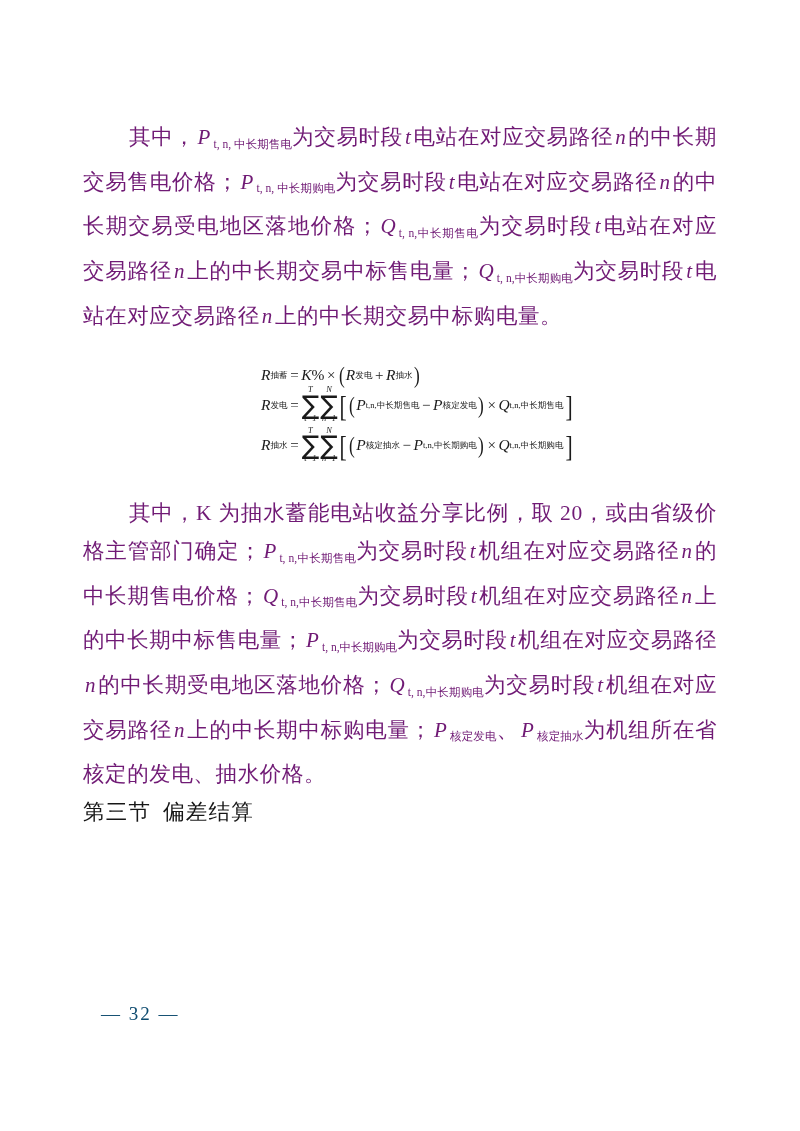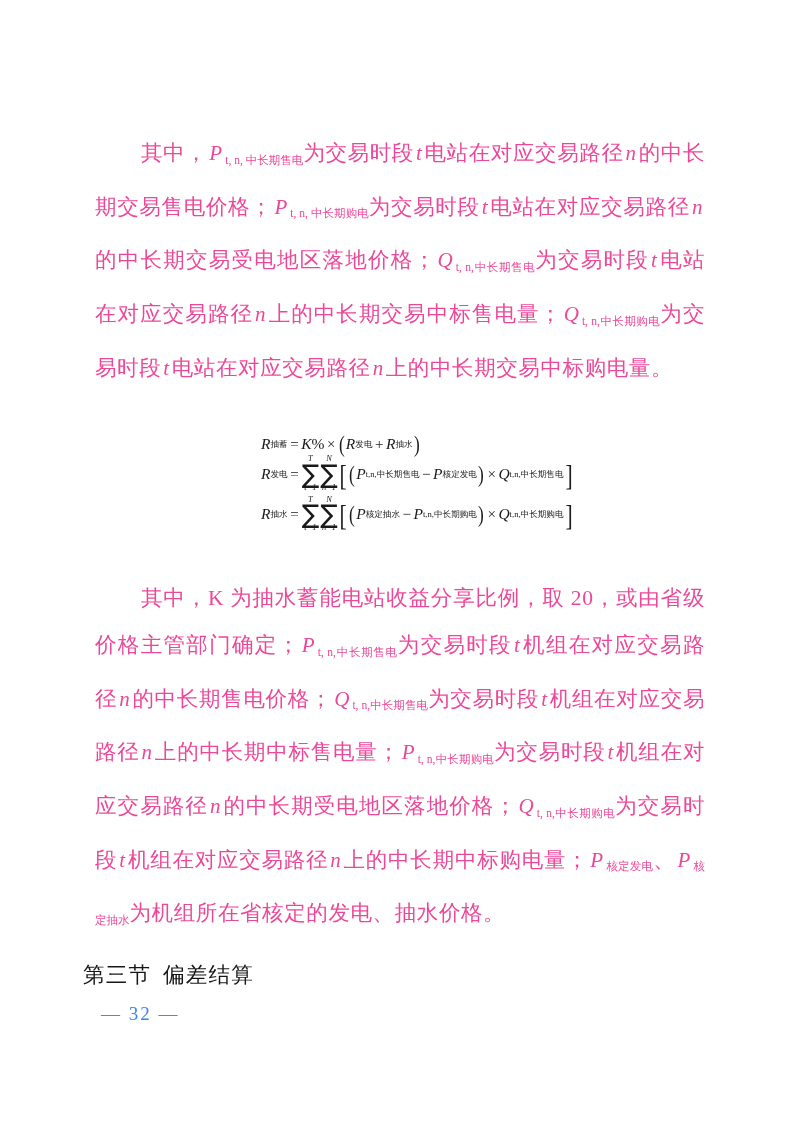--- a/index.html
+++ b/index.html
@@ -27,27 +27,27 @@
   .content {
     position: absolute;
     left: 83px;
     top: 118px;
     width: 634px;
   }
 
   
   .para {
     font-size: 21.5px;
-    line-height: 47px;
+    line-height: 38px;
     text-align: justify;
     text-justify: inter-ideograph;
     letter-spacing: 0.6px;
     text-indent: 46px;
-    margin: 12px;
-    color: #ec4899;
+    margin: 0;
+    color: #701a75;
   }
 
   .gap-a { height: 10px; }
   .gap-b { height: 14px; }
 
   
   .mv {
     font-family: "Liberation Serif", "DejaVu Serif", serif;
     font-style: italic;
     font-size: 21px;
@@ -154,21 +154,21 @@
   }
   .sec-heading .gapsp { display: inline-block; width: 12px; }
 
   
   .pagenum {
     position: absolute;
     left: 101px;
     top: 1003px;
     font-size: 19px;
     letter-spacing: 2px;
-    color: #3b82f6;
+    color: #0c4a6e;
     font-family: "Liberation Serif", "DejaVu Serif", serif;
   }
 </style>
 </head>
 <body>
 
 <div class="page">
 
   <div class="content">
 

